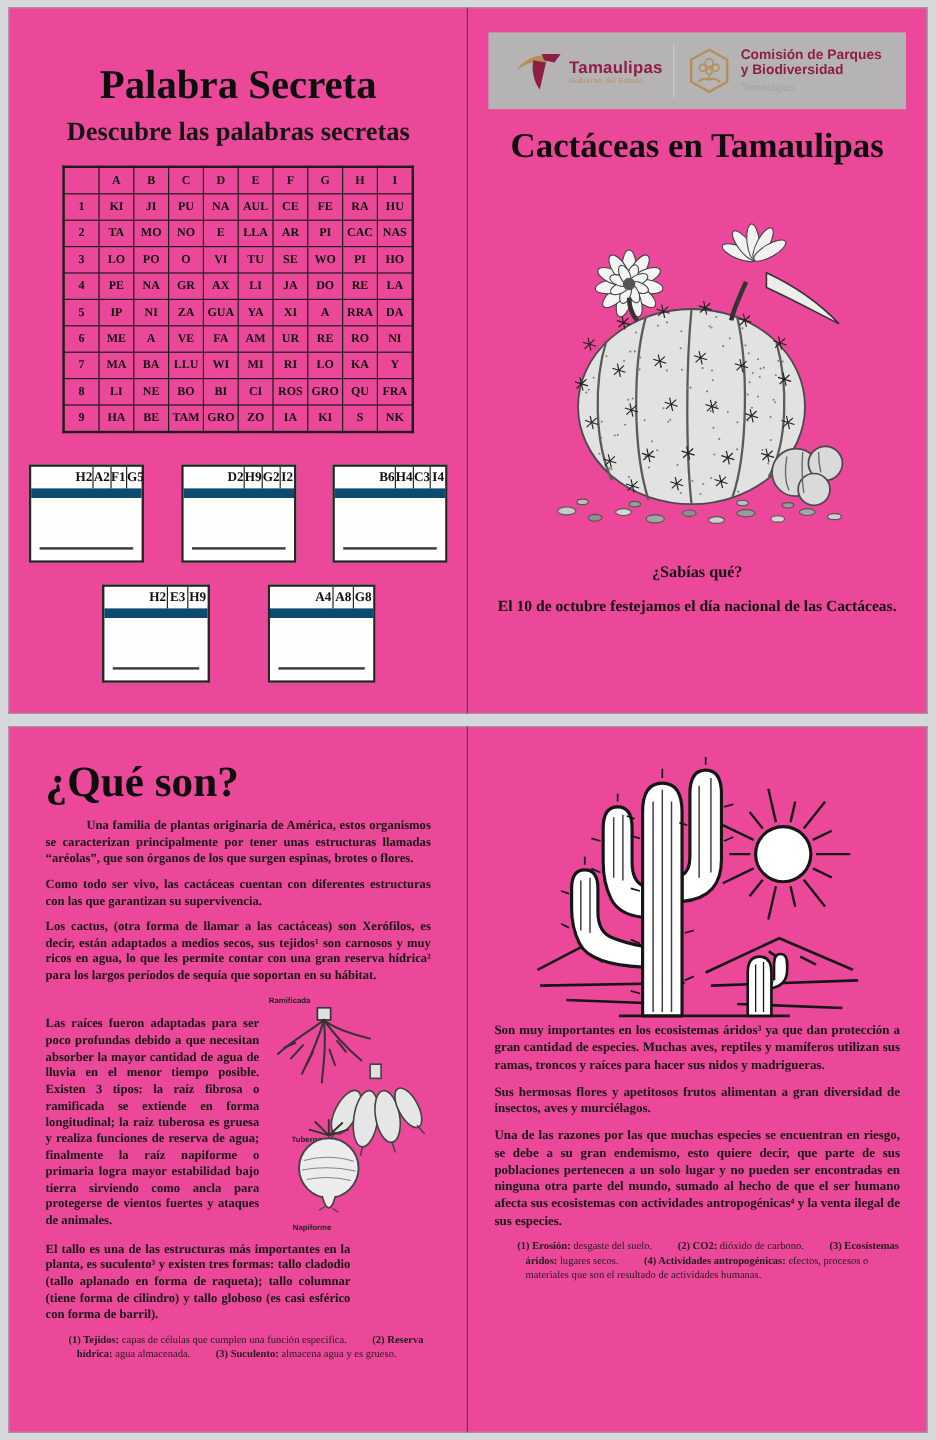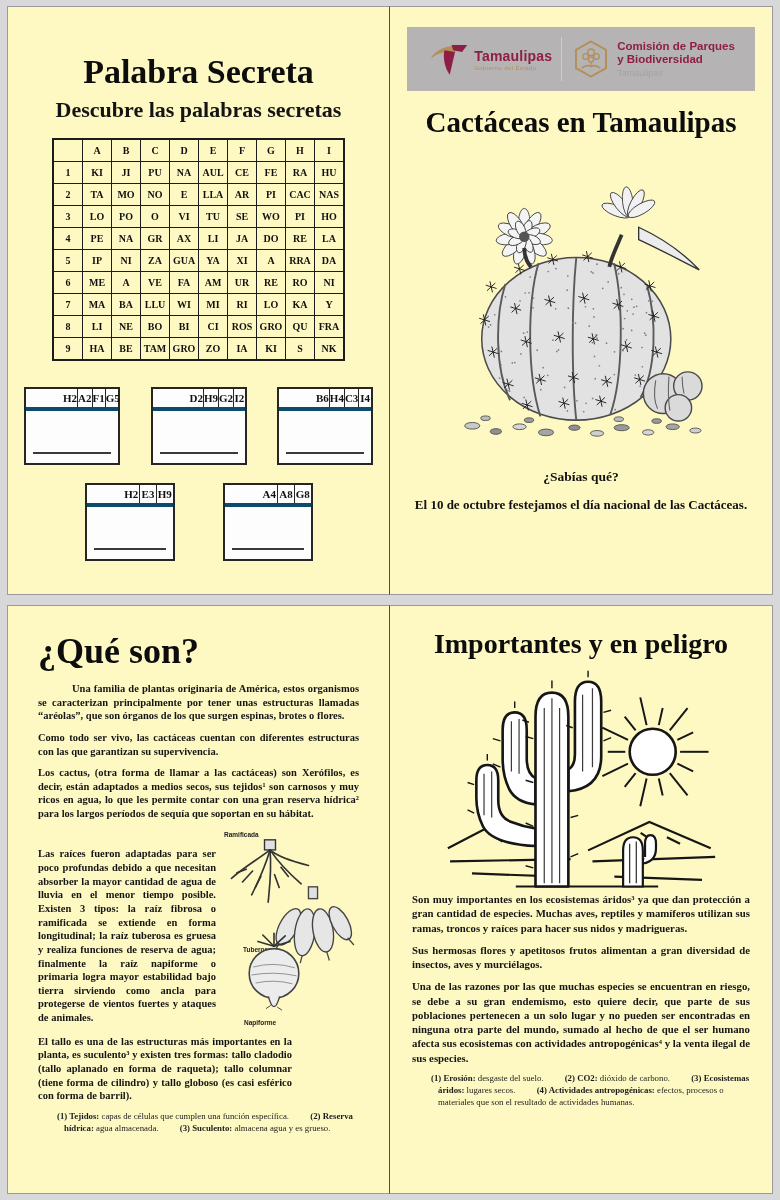--- a/index.html
+++ b/index.html
@@ -1,34 +1,34 @@
 <!DOCTYPE html>
 <html><head>
 <meta charset="utf-8">
 <style>
   html,body{margin:0;padding:0;}
   body{width:780px;height:1200px;background:#d8d8da;font-family:"Liberation Serif",serif;}
   .sheet{width:780px;height:1200px;box-sizing:border-box;padding:6px 7px;display:grid;
          grid-template-columns:1fr 1fr;grid-template-rows:1fr 1fr;row-gap:10px;}
-  .page{background:#fef9c3;border:1px solid #9a9a9a;position:relative;overflow:hidden;box-sizing:border-box;color:#111;}
+  .page{background:#ec4899;border:1px solid #9a9a9a;position:relative;overflow:hidden;box-sizing:border-box;color:#111;}
   .page-tl,.page-bl{border-right:1px solid #4d4d4d;}
   .page-tr,.page-br{border-left:none;}
 
   
   .ps-title{margin:46px 0 0;text-align:center;font:700 34px "Liberation Serif",serif;color:#0d0d0d;}
   .ps-sub{margin:6px 0 0;text-align:center;font:700 22px "Liberation Serif",serif;color:#141414;}
   .lgrid{margin:15px auto 0;border-collapse:collapse;border:2px solid #1c1c1c;}
   .lgrid th,.lgrid td{width:28px;height:21px;border:1px solid #1c1c1c;text-align:center;vertical-align:middle;
         font:700 10px "Liberation Serif",serif;padding:0;color:#101010;}
   .lgrid th.corner{width:26px;}
   .abox-row{display:flex;margin-top:26px;padding:0 16px;justify-content:space-between;}
   .abox-row.r2{justify-content:center;gap:48px;margin-top:18px;}
   .abox{width:92px;border:2px solid #262626;background:#fdfdfd;}
   .r2 .abox{width:86px;}
-  .abox-clues{display:flex;border-bottom:4px solid #0c4a6e;padding-left:37px;}
+  .abox-clues{display:flex;border-bottom:8px solid #0c4a6e;padding-left:37px;}
   .abox-clues span{flex:1;text-align:center;font:700 11px "Liberation Serif",serif;padding:3px 0;border-right:1px solid #262626;}
   .abox-clues span:last-child{border-right:none;}
   .abox-body{height:52px;position:relative;}
   .aline{position:absolute;left:7px;right:7px;bottom:9px;border-top:2px solid #3a3a3a;}
 
   
   .banner{margin:20px auto 0;width:348px;height:64px;background:#b6b3b5;display:flex;align-items:center;justify-content:center;gap:9px;}
   .logo-left{display:flex;align-items:center;gap:5px;}
   .lt-name{font:700 14px "Liberation Sans",sans-serif;color:#8e1e45;letter-spacing:.2px;}
   .lt-sub{font:400 6px "Liberation Sans",sans-serif;color:#b3905a;margin-top:1px;letter-spacing:.4px;}
@@ -598,21 +598,20 @@
           </svg>
           <span class="fig-label">Napiforme</span>
         </div>
       </div>
     </div>
     <p class="body3 p5">El tallo es una de las estructuras más importantes en la planta, es suculento³ y existen tres formas: tallo cladodio (tallo aplanado en forma de raqueta); tallo columnar (tiene forma de cilindro) y tallo globoso (es casi esférico con forma de barril).</p>
     <div class="footnote" id="fn3"><b>(1) Tejidos:</b><span> capas de células que cumplen una función específica. </span><b>(2) Reserva hídrica:</b><span> agua almacenada. </span><b>(3) Suculento:</b><span> almacena agua y es grueso.</span></div>
   </div>
 
   <div class="page page-br">
-    <h1 class="imp-title">Importantes y en peligro</h1>
     <div class="saguaro-wrap">
       <svg width="285" height="230" viewBox="0 0 260 210">
 
         <g>
           <circle cx="195" cy="82" r="21" fill="#fff" stroke="#161616" stroke-width="2.4"></circle>
           <g id="sun-rays" stroke="#161616" stroke-width="1.8">
               <line x1="220" y1="82" x2="246" y2="82"></line>
               <line x1="217.52422169756048" y1="92.84709347793896" x2="231.93972358399918" y2="99.78923330381988"></line>
               <line x1="210.58724504646835" y1="101.54578706170075" x2="226.79797989479542" y2="121.87340560586952"></line>
               <line x1="200.56302334890785" y1="106.37319780454558" x2="204.1233582922089" y2="121.97204439945477"></line>

